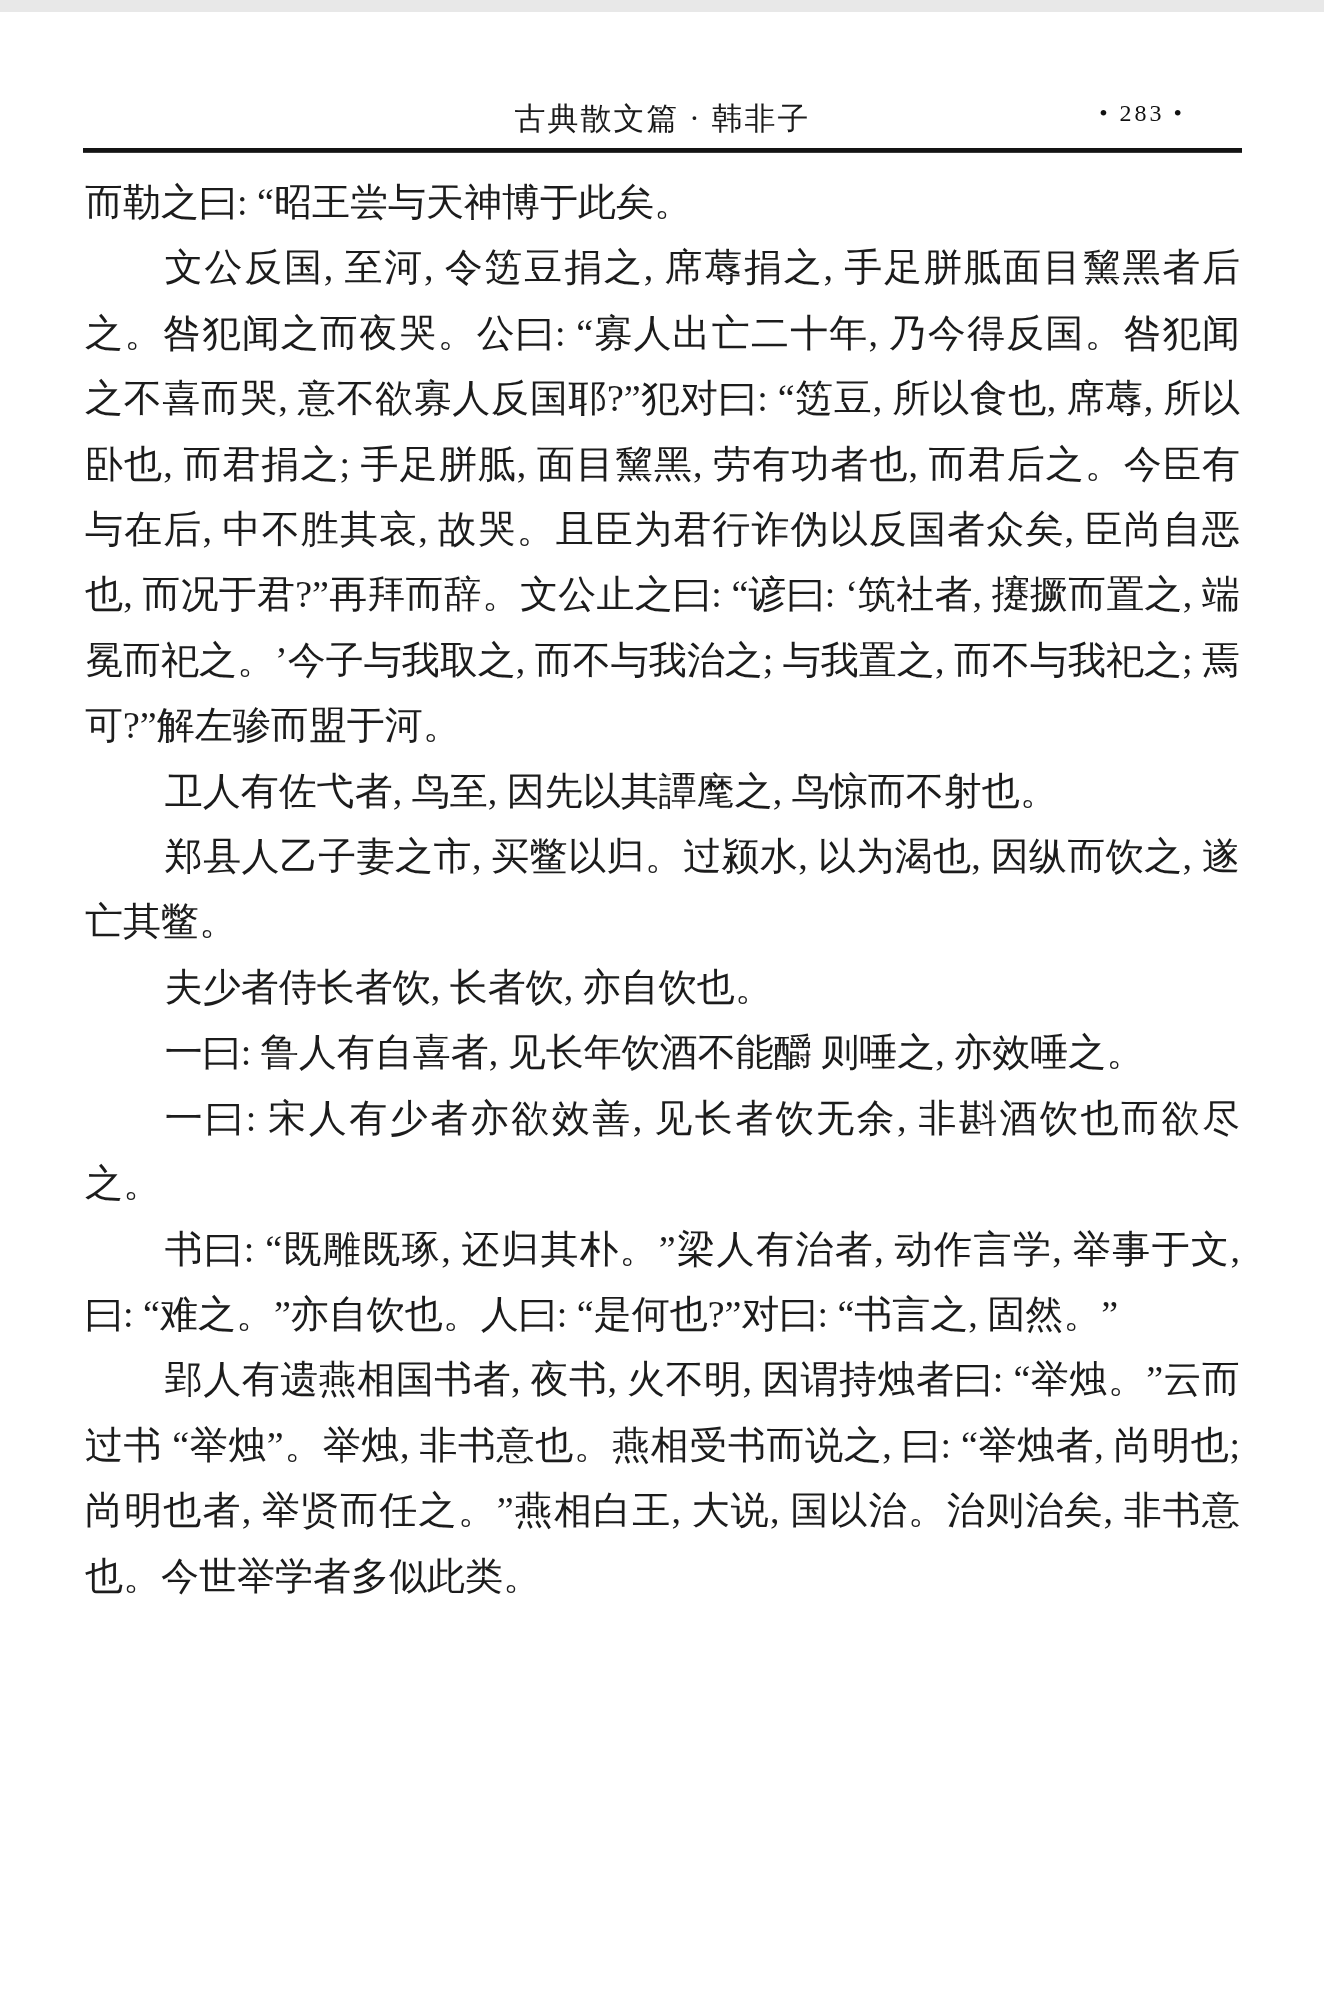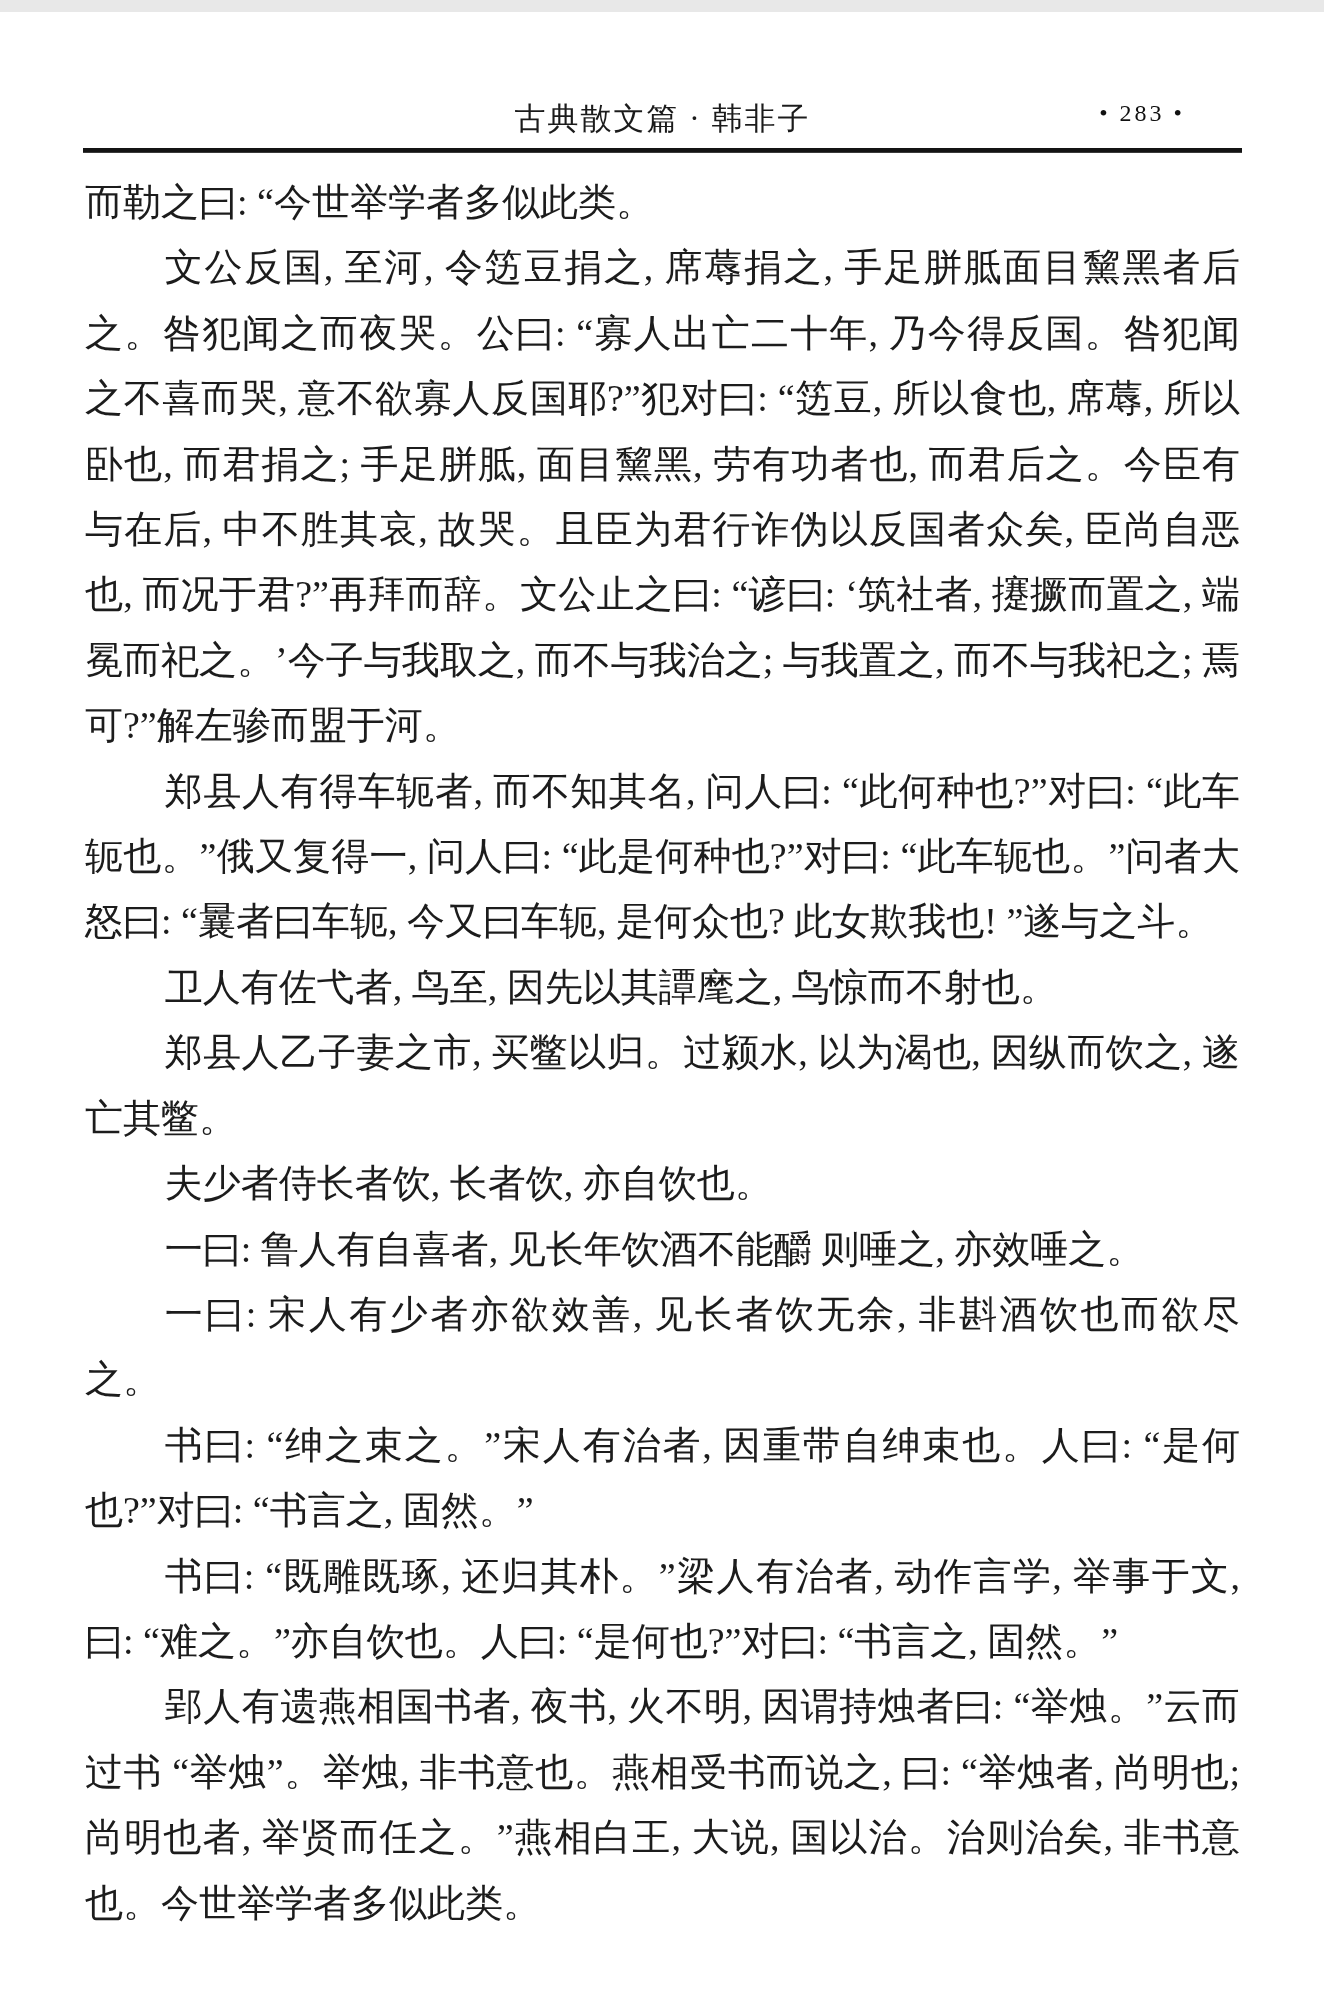--- a/index.html
+++ b/index.html
@@ -72,27 +72,25 @@
 <div class="page">
 
   <div class="running-head">
     <span class="head-title">古典散文篇 · 韩非子</span>
     <span class="page-number">• 283 •</span>
   </div>
 
   <div class="head-rule"></div>
 
   <div class="body-text">
-    <p class="no-indent">而勒之曰: “今世举学者多似此类。</p>
+    <p class="no-indent">而勒之曰: “昭王尝与天神博于此矣。</p>
     <p>文公反国, 至河, 令笾豆捐之, 席蓐捐之, 手足胼胝面目黧黑者后之。咎犯闻之而夜哭。公曰: “寡人出亡二十年, 乃今得反国。咎犯闻之不喜而哭, 意不欲寡人反国耶?”犯对曰: “笾豆, 所以食也, 席蓐, 所以卧也, 而君捐之; 手足胼胝, 面目黧黑, 劳有功者也, 而君后之。今臣有与在后, 中不胜其哀, 故哭。且臣为君行诈伪以反国者众矣, 臣尚自恶也, 而况于君?”再拜而辞。文公止之曰: “谚曰: ‘筑社者, 攓撅而置之, 端冕而祀之。’今子与我取之, 而不与我治之; 与我置之, 而不与我祀之; 焉可?”解左骖而盟于河。</p>
-    <p>郑县人有得车轭者, 而不知其名, 问人曰: “此何种也?”对曰: “此车轭也。”俄又复得一, 问人曰: “此是何种也?”对曰: “此车轭也。”问者大怒曰: “曩者曰车轭, 今又曰车轭, 是何众也? 此女欺我也! ”遂与之斗。</p>
     <p>卫人有佐弋者, 鸟至, 因先以其譚麾之, 鸟惊而不射也。</p>
     <p>郑县人乙子妻之市, 买鳖以归。过颍水, 以为渴也, 因纵而饮之, 遂亡其鳖。</p>
     <p>夫少者侍长者饮, 长者饮, 亦自饮也。</p>
     <p>一曰: 鲁人有自喜者, 见长年饮酒不能釂 则唾之, 亦效唾之。</p>
     <p>一曰: 宋人有少者亦欲效善, 见长者饮无余, 非斟酒饮也而欲尽之。</p>
-    <p>书曰: “绅之束之。”宋人有治者, 因重带自绅束也。人曰: “是何也?”对曰: “书言之, 固然。”</p>
     <p>书曰: “既雕既琢, 还归其朴。”梁人有治者, 动作言学, 举事于文, 曰: “难之。”亦自饮也。人曰: “是何也?”对曰: “书言之, 固然。”</p>
     <p>郢人有遗燕相国书者, 夜书, 火不明, 因谓持烛者曰: “举烛。”云而过书 “举烛”。举烛, 非书意也。燕相受书而说之, 曰: “举烛者, 尚明也; 尚明也者, 举贤而任之。”燕相白王, 大说, 国以治。治则治矣, 非书意也。今世举学者多似此类。</p>
 
   </div>
 
 </div>
 
 </body></html>

